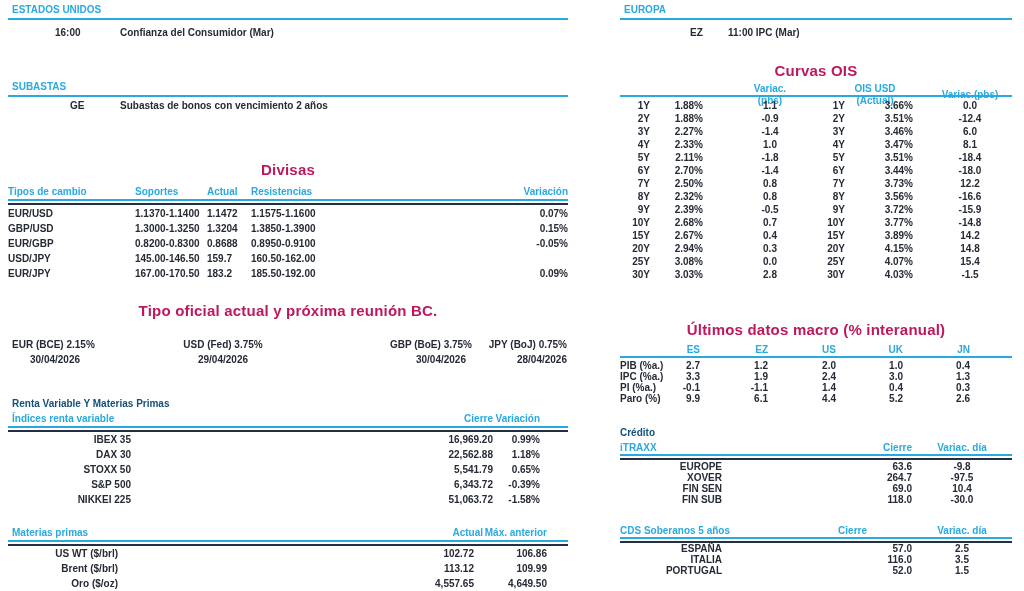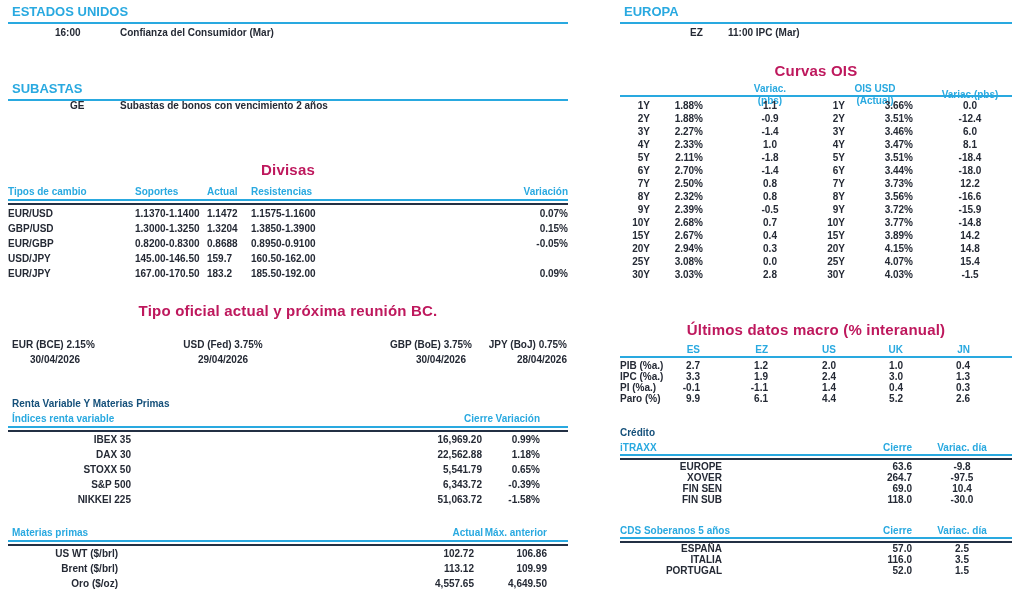--- a/index.html
+++ b/index.html
@@ -7,21 +7,21 @@
     width:1024px;height:591px;position:relative;overflow:hidden;
     font-family:"Liberation Sans","DejaVu Sans",sans-serif;
     font-weight:700;font-size:10px;color:#252a35;
     -webkit-font-smoothing:antialiased;
   }
   .panel{position:absolute;top:0;}
   #left-panel{left:8px;width:560px;height:591px;}
   #right-panel{left:620px;width:392px;height:591px;}
   .abs{position:absolute;left:0;right:0;}
   .navy{color:#15507a;}
-  .sec-head{font-size:13px;color:#29a9e0;border-bottom:2px solid #29a9e0;padding:0 0 3px 4px;}
+  .sec-head{font-size:10px;color:#29a9e0;border-bottom:2px solid #29a9e0;padding:0 0 3px 4px;}
   .title{font-size:15px;color:#be185d;text-align:center;letter-spacing:.2px;}
   .rule2{height:2px;border-top:2px solid #29a9e0;border-bottom:2px solid #233044;}
   .rule1{height:0;border-top:2.5px solid #29a9e0;}
   .row,.hrow{display:grid;align-items:center;}
   .r{text-align:right;} .c{text-align:center;} .l{text-align:left;}
   .nw{white-space:nowrap;}
 
   
   .ev-row{display:grid;grid-template-columns:47px 65px 1fr;line-height:14px;}
   .ev-row2{display:grid;grid-template-columns:62px 50px 1fr;line-height:14px;}
@@ -29,21 +29,21 @@
 
   
   .g-div{grid-template-columns:127px 72px 44px 150px 1fr;}
   .g-div .row,.t-rows .row{line-height:15px;}
   .hrow{color:#29a9e0;line-height:12px;}
 
   
   .bc-item{position:absolute;line-height:15px;}
 
   
-  .g-idx{grid-template-columns:123px 1fr 62px 75px;gap:11px;}
+  .g-idx{grid-template-columns:123px 1fr 62px 75px;}
   .g-idx .col-var{padding-right:28px;}
   .g-mp{grid-template-columns:110px 1fr 62px 85px;gap:9px;}
   .g-mp .col-max{padding-right:21px;}
   .hdr-split{display:grid;grid-template-columns:1fr 62px 75px;line-height:12px;color:#29a9e0;}
   .hdr-split-mp{display:grid;grid-template-columns:1fr 62px 85px;line-height:12px;color:#29a9e0;}
   .hdr-split-mp .col-max{padding-right:21px;}
   .hdr-split .col-var{padding-right:28px;}
 
   
   .g-ois{grid-template-columns:30px 53px 89px 53px 68px 1fr;}
@@ -482,21 +482,21 @@
       </div>
 
       <div class="row g-crd nw">
         <span class="r">FIN SUB</span>
         <span></span>
         <span class="r">118.0</span>
         <span class="c">-30.0</span>
       </div>
     </div>
 
-  <div class="abs crd-hdr" style="top:525px;">
+  <div class="abs crd-hdr" style="top:525px;gap:45px;">
     <span class="l">CDS Soberanos 5 años</span>
     <span class="r">Cierre</span>
     <span class="c">Variac. día</span>
   </div>
   <div class="abs rule2" style="top:537px;"></div>
 
   <div class="abs" style="top:543px;">
 
       <div class="row g-crd nw">
         <span class="r">ESPAÑA</span>

